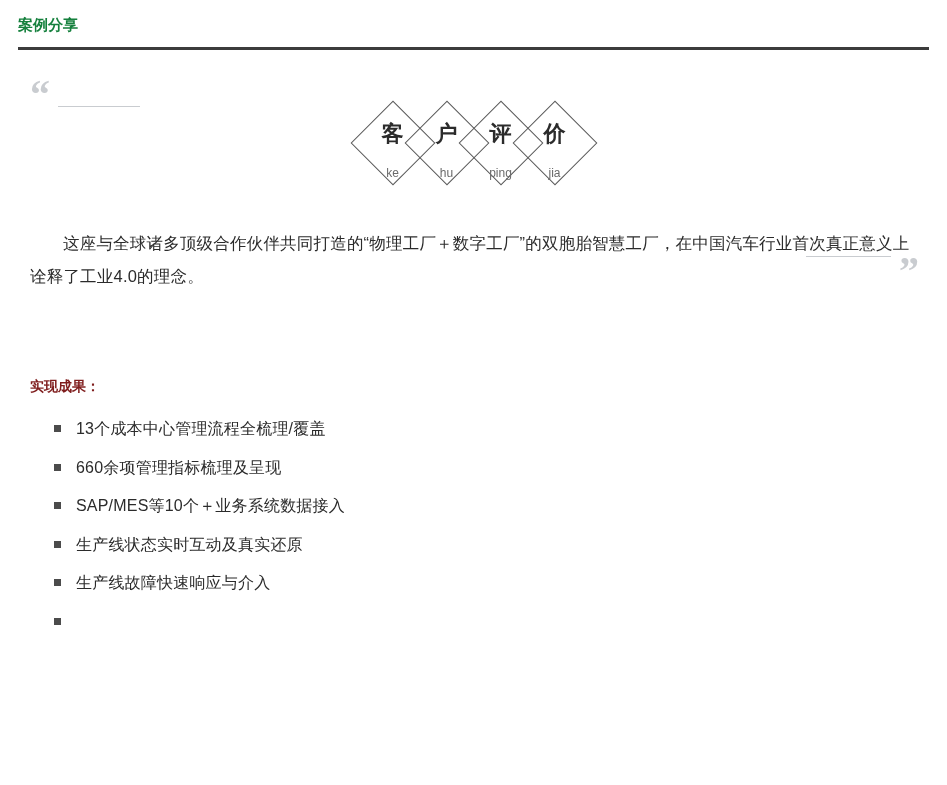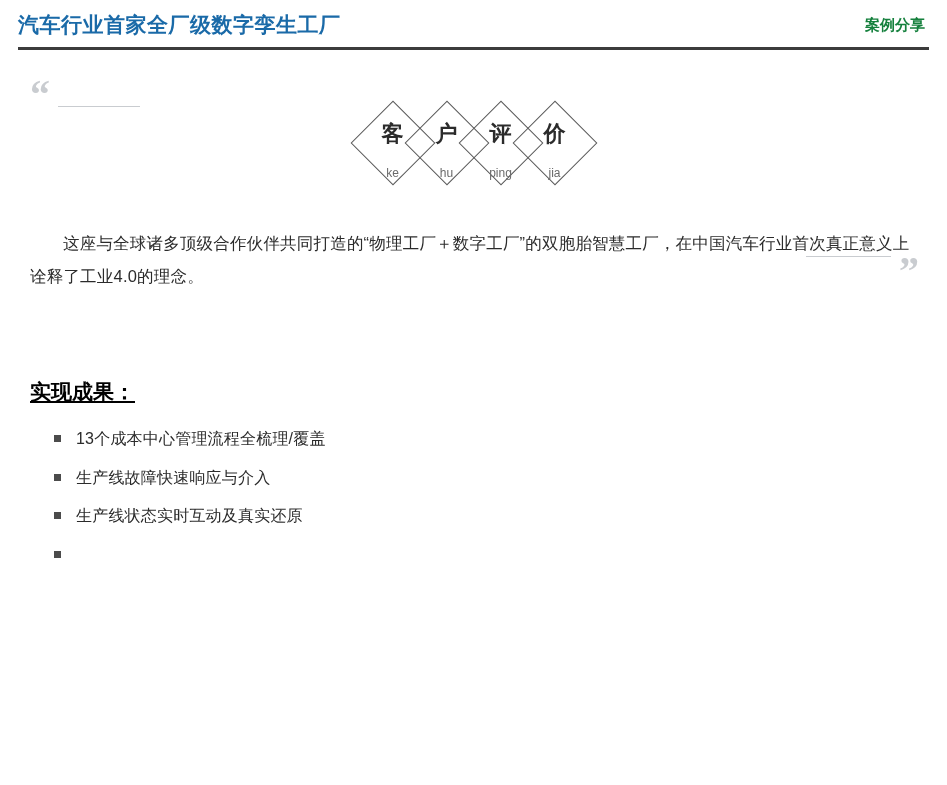--- a/index.html
+++ b/index.html
@@ -180,25 +180,24 @@
     color: #2b2b2b;
     text-indent: 2em;
     letter-spacing: 0.2px;
   }
 
   
   .results {
     margin: 0 30px;
   }
   .results-title {
-    font-size: 21px;
-    font-weight: bold;
-    color: #000000;
+    font-size: 14px;
+    font-weight: bold;
+    color: #7f1d1d;
     margin-bottom: 14px;
-    text-decoration: underline;
   }
   .results-list {
     list-style: none;
     margin: 0;
     padding: 0 0 16px 24px;
   }
   .results-list li {
     position: relative;
     font-size: 16px;
     line-height: 38.5px;
@@ -214,21 +213,20 @@
     height: 7px;
     background: #4b4b4b;
   }
 </style>
 </head>
 <body>
 
 <div class="page">
 
   <div class="header">
-    <div class="header-title">汽车行业首家全厂级数字孪生工厂</div>
     <div class="header-tag">案例分享</div>
     <div class="header-rule"></div>
   </div>
 
 
   <div class="quote-area">
 
     <div class="quote-mark-open">
       <span class="bars">“</span>
       <span class="line"></span>
@@ -263,21 +261,22 @@
       <span class="line"></span>
       <span class="bars">”</span>
     </div>
 
   </div>
 
   <div class="results">
     <div class="results-title">实现成果：</div>
     <ul class="results-list">
       <li><span class="bullet"></span><span>13个成本中心管理流程全梳理/覆盖</span></li>
+      <li><span class="bullet"></span><span>660余项管理指标梳理及呈现</span></li>
+      <li><span class="bullet"></span><span>SAP/MES等10个＋业务系统数据接入</span></li>
       <li><span class="bullet"></span></li>
-      <li><span class="bullet"></span></li>
+      <li><span class="bullet"></span><span>生产线状态实时互动及真实还原</span></li>
       <li><span class="bullet"></span><span>生产线故障快速响应与介入</span></li>
-      <li><span class="bullet"></span><span>生产线状态实时互动及真实还原</span></li>
       <li><span class="bullet"></span></li>
     </ul>
   </div>
 
 </div>
 
 </body></html>

